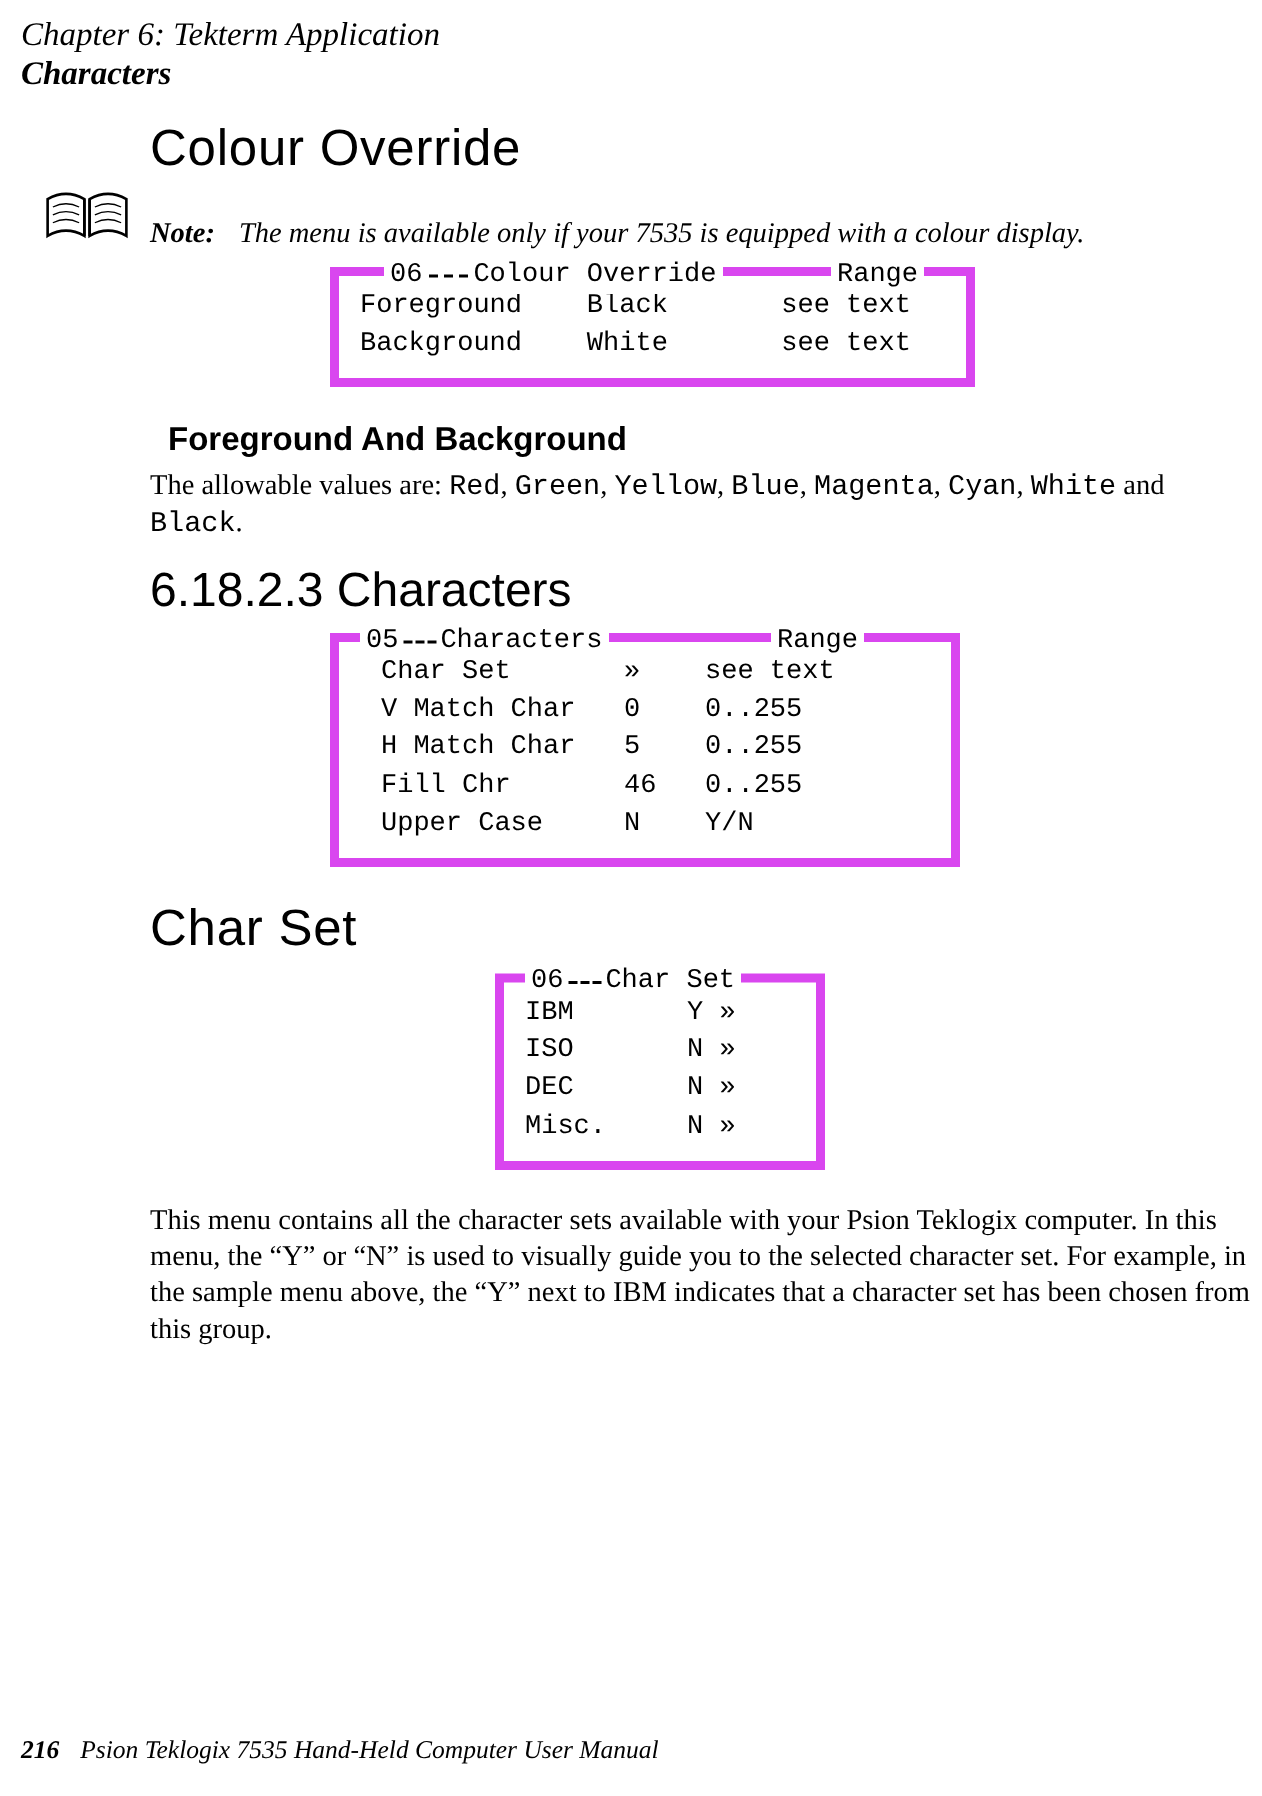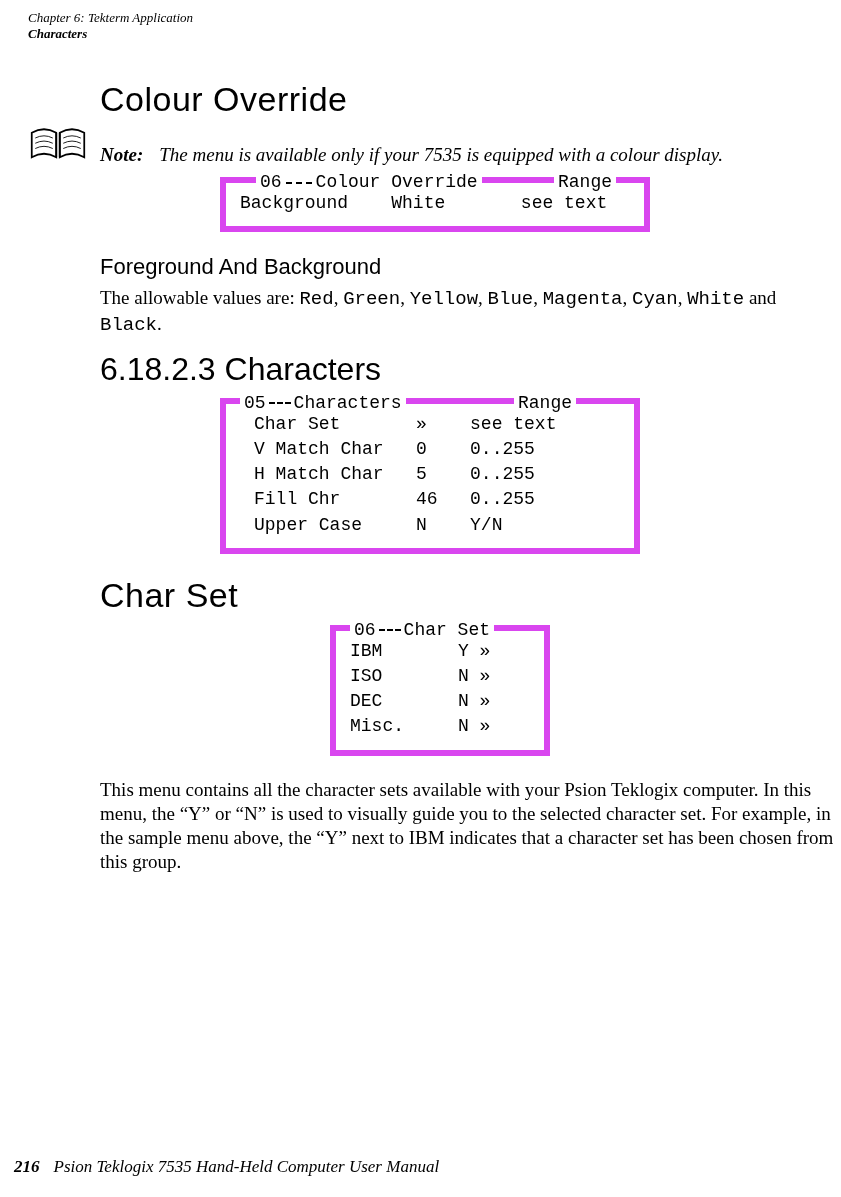--- a/index.html
+++ b/index.html
@@ -17,24 +17,24 @@
   .page {
     position: absolute;
     left: 0; top: 0;
     width: 841px;
     height: 1197px;
     padding: 0;
   }
   .running-head {
     position: absolute;
     top: 10px;
-    left: 28px;
+    left: 14px;
     font-style: italic;
     font-family: "Times New Roman", serif;
-    font-size: 13px;
+    font-size: 22px;
     line-height: 1.2;
   }
   .running-head .line1 { }
   .running-head .line2 { font-weight: bold; }
   .content {
     position: absolute;
     left: 100px;
     right: 0;
     top: 80px;
     width: 740px;
@@ -92,24 +92,24 @@
   .menu1 .legend-right { right: 28px; }
   .menu2 { width: 420px; margin-left: 120px; padding-left: 28px; }
   .menu2 .legend-left { left: 14px; display:flex; align-items:center;}
   .menu2 .legend-left .dash { border-top:2px dashed #000; width:22px; display:inline-block; margin:0 3px; }
   .menu2 .legend-right { right: 58px; }
   .menu3 { width: 220px; margin-left: 230px; }
   .menu3 .legend-left { left: 14px; display:flex; align-items:center;}
   .menu3 .legend-left .dash { border-top:2px dashed #000; width:22px; display:inline-block; margin:0 3px; }
   h3.subhead {
     font-family: "Arial Narrow", "Helvetica Condensed", Arial, sans-serif;
-    font-weight: 400;
+    font-weight: 700;
     font-stretch: condensed;
     font-size: 22px;
-    margin: 10px 0 6px 0;
+    margin: 10px 0 6px 12px;
   }
   p.body {
     font-size: 19px;
     line-height: 1.28;
     margin: 0 0 14px 0;
   }
   .mono { font-family: "Courier New", Courier, monospace; }
   h3.numbered {
     font-family: "Arial Narrow", "Helvetica Condensed", Arial, sans-serif;
     font-weight: 400;
@@ -160,20 +160,21 @@
       </div>
     </div>
 
     <div class="menu-frame menu1">
       <span class="legend legend-left">
         <span>06</span>
         <span class="dash"></span>
         <span>Colour Override</span>
       </span>
       <span class="legend legend-right">Range</span>
+      <div class="menu-row">Foreground    Black       see text</div>
       <div class="menu-row">Background    White       see text</div>
     </div>
 
     <h3 class="subhead">Foreground And Background</h3>
 
 
     <p class="body">
       <span>The allowable values are: </span><span class="mono">Red</span>, <span class="mono">Green</span>, <span class="mono">Yellow</span>, <span class="mono">Blue</span>, <span class="mono">Magenta</span>, <span class="mono">Cyan</span>, <span class="mono">White</span><span> and </span><span class="mono">Black</span><span>.</span>
     </p>
 

